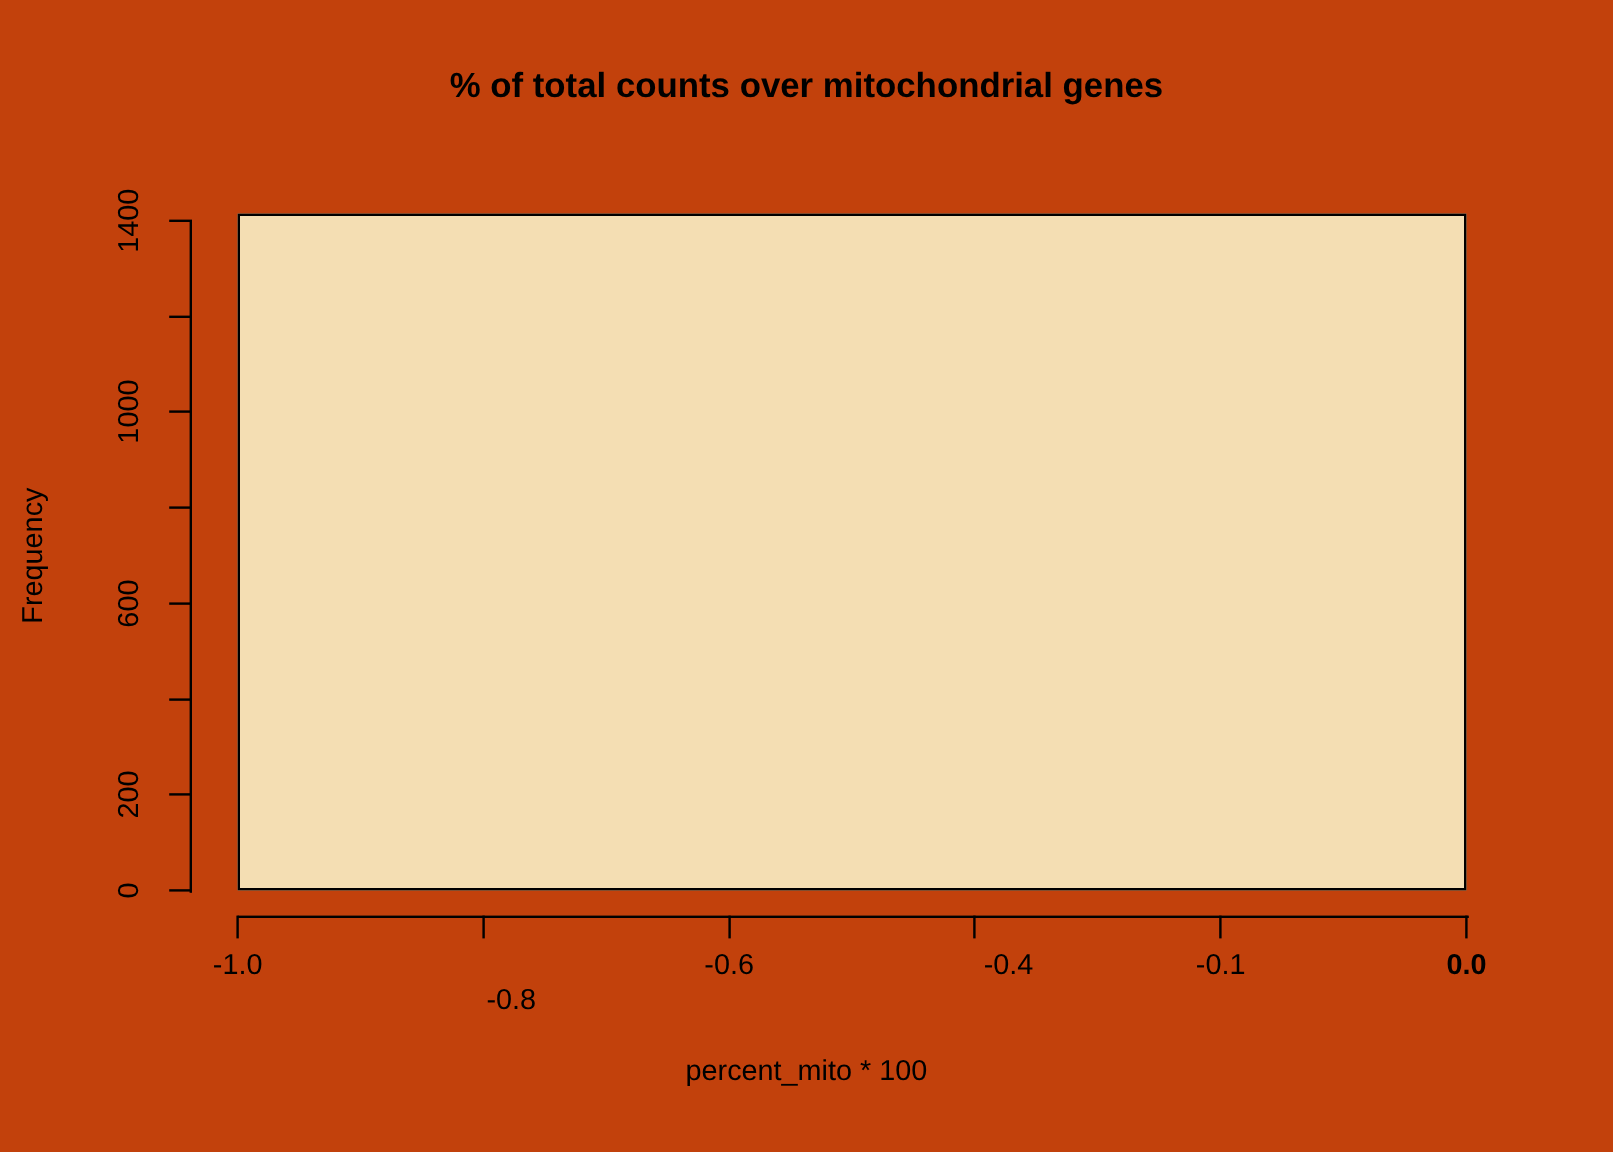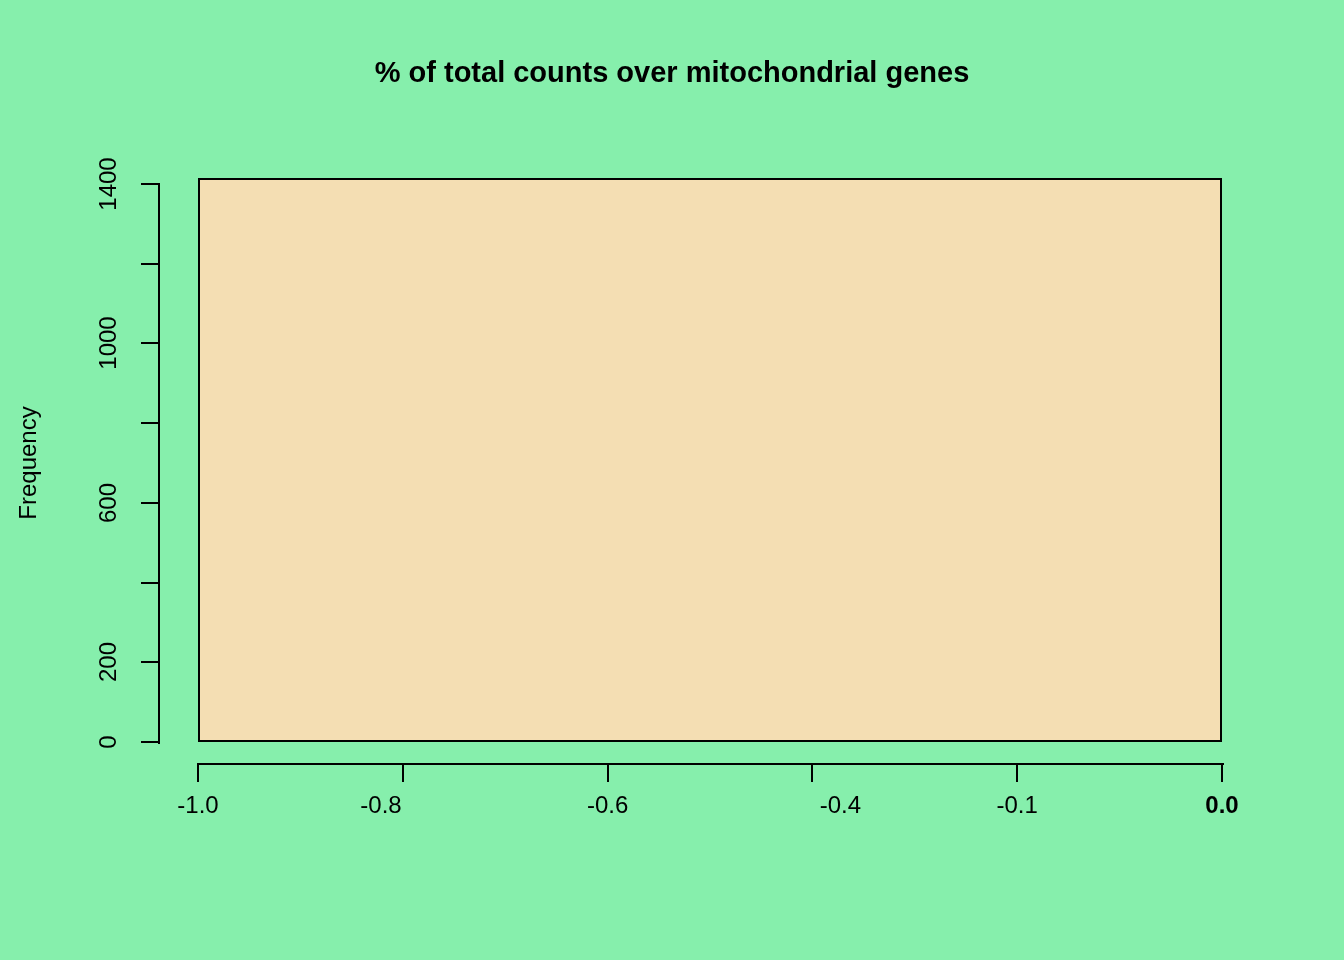--- a/index.html
+++ b/index.html
@@ -12,21 +12,21 @@
     height: 960px;
     font-family: "Liberation Sans", sans-serif;
     color: #000000;
     overflow: hidden;
   }
 
   #plot-root {
     position: relative;
     width: 1344px;
     height: 960px;
-    background: #86efac;
+    background: #c2410c;
   }
 
   
   .chart-title {
     position: absolute;
     left: 0;
     top: 58px;
     width: 1344px;
     text-align: center;
     font-size: 29px;
@@ -157,27 +157,28 @@
       <div class="y-tick" style="top: 342.429px;"></div>
       <div class="y-tick-label" style="left: 108px; top: 343.429px;">1000</div>
       <div class="y-tick" style="top: 262.714px;"></div>
       <div class="y-tick" style="top: 183px;"></div>
       <div class="y-tick-label" style="left: 108px; top: 184px;">1400</div>
     </div>
   <div id="x-ticks-layer">
       <div class="x-tick" style="left: 197px;"></div>
       <div class="x-tick-label" style="left: 198px;">-1.0</div>
       <div class="x-tick" style="left: 401.8px;"></div>
-      <div class="x-tick-label" style="left: 381px;">-0.8</div>
+      <div class="x-tick-label" style="left: 426px; margin-top: 29px;">-0.8</div>
       <div class="x-tick" style="left: 606.6px;"></div>
       <div class="x-tick-label" style="left: 607.6px;">-0.6</div>
       <div class="x-tick" style="left: 811.4px;"></div>
       <div class="x-tick-label" style="left: 812.4px; margin-left: 28px;">-0.4</div>
       <div class="x-tick" style="left: 1016.2px;"></div>
       <div class="x-tick-label" style="left: 1017.2px;">-0.1</div>
       <div class="x-tick" style="left: 1221px;"></div>
       <div class="x-tick-label" style="left: 1222px; font-weight: bold;">0.0</div>
     </div>
 
+  <div class="x-axis-title">percent_mito * 100</div>
 
   <div class="y-axis-title">Frequency</div>
 
 </div>
 
 </body></html>

